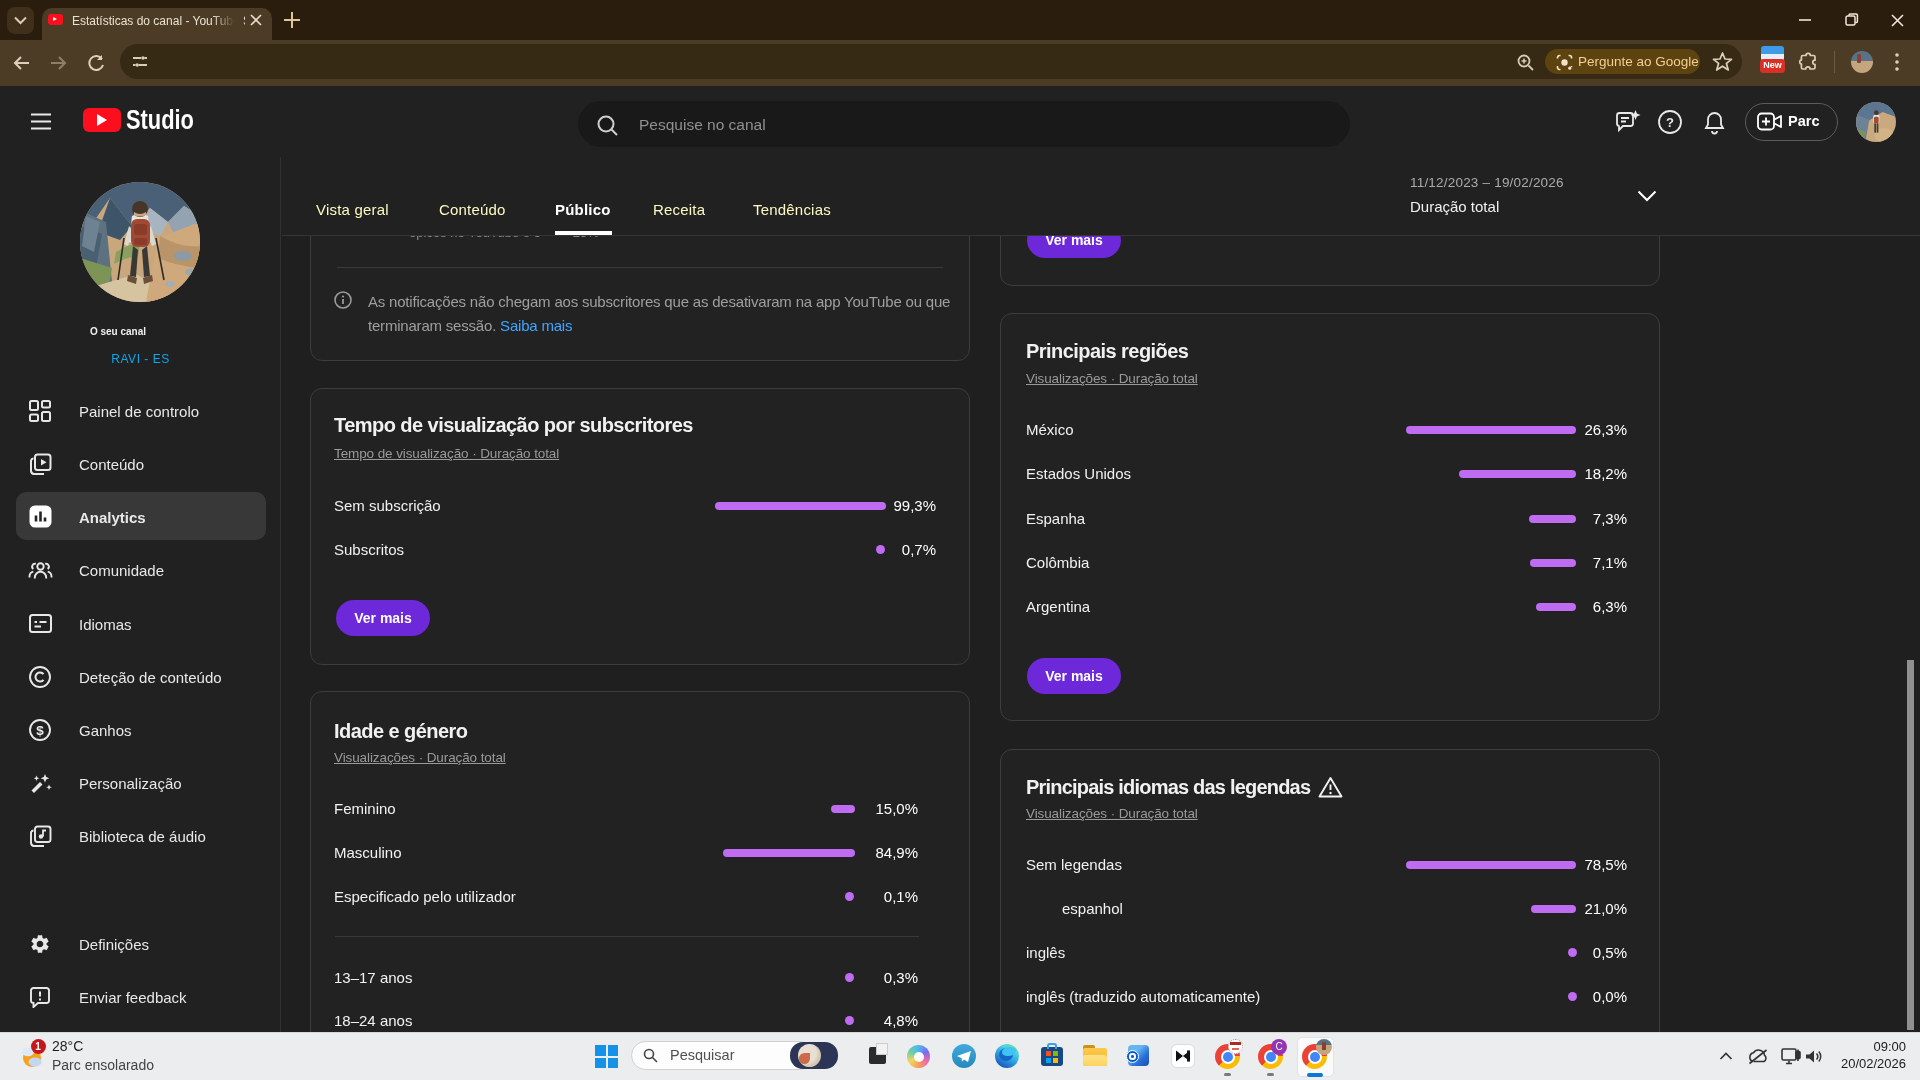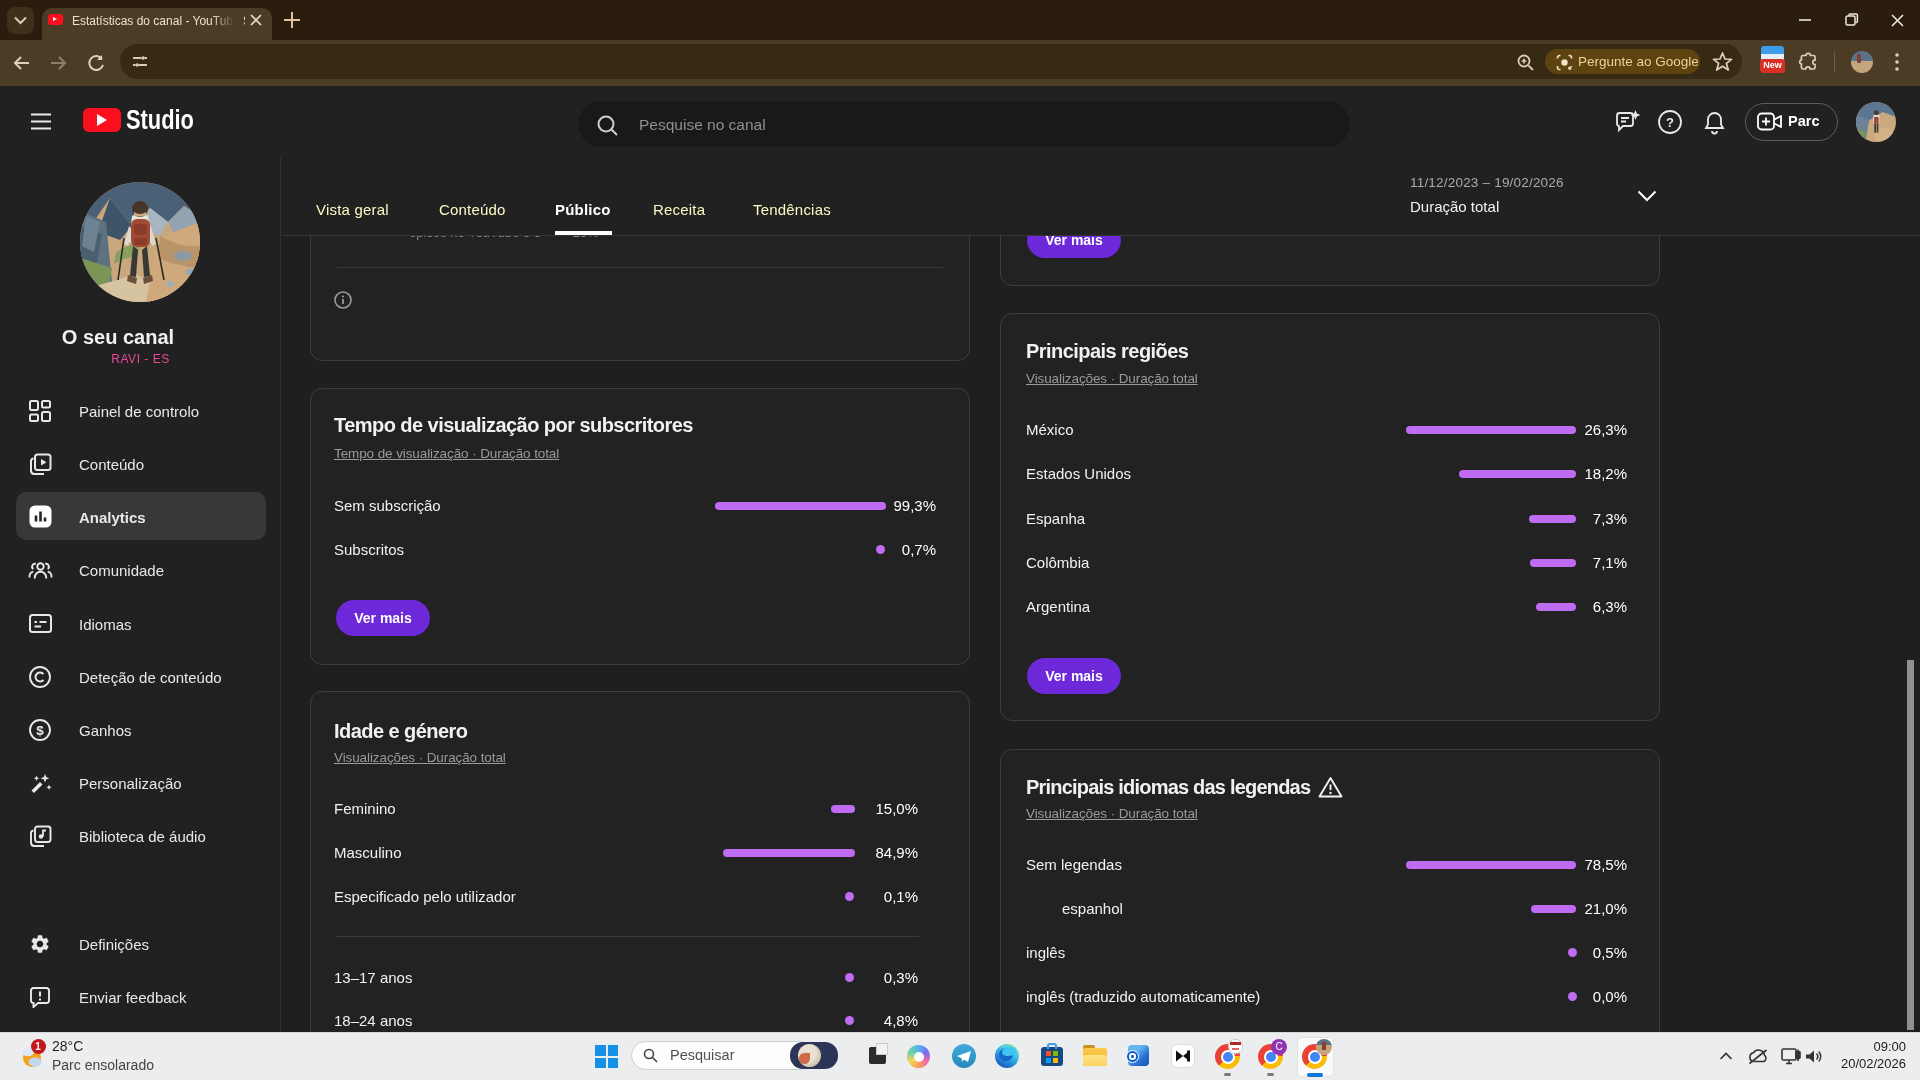--- a/index.html
+++ b/index.html
@@ -24,22 +24,22 @@
 #topbar{left:0;top:86px;width:1920px;height:71px;background:#212121;}
 #ytlogo{left:83px;top:108px;width:38px;height:24px;background:#fb0f1e;border-radius:6px;}
 #ytlogo:after{content:"";position:absolute;left:14px;top:6px;border-left:10px solid #fff;border-top:6px solid transparent;border-bottom:6px solid transparent;}
 #studiotxt{left:126px;top:104px;font-size:28px;font-weight:700;color:#fff;transform:scaleX(.78);transform-origin:0 0;letter-spacing:0px;}
 #sbox{left:578px;top:101px;width:772px;height:46px;border-radius:23px;background:#191919;}
 #sph{left:639px;top:116px;font-size:15.5px;color:#909090;}
 #criar{left:1745px;top:103px;width:93px;height:38px;border-radius:19px;border:1px solid #5c5c5c;}
 #criar span{position:absolute;left:42px;top:9px;font-size:14.5px;font-weight:700;color:#fff;}
 
 #sidebar{left:0;top:157px;width:281px;height:875px;background:#212121;border-right:1px solid #323232;}
-#chname{left:0;top:326px;width:236px;text-align:center;font-size:20px;font-weight:700;color:#f1f1f1;}
-#chsub{left:0;top:352px;width:281px;text-align:center;font-size:12px;color:#ec4899;letter-spacing:.5px;}
+#chname{left:0;top:326px;width:236px;text-align:center;font-size:10px;font-weight:700;color:#f1f1f1;}
+#chsub{left:0;top:352px;width:281px;text-align:center;font-size:12px;color:#0ea5e9;letter-spacing:.5px;}
 .navlbl{position:absolute;left:79px;top:14px;font-size:15px;color:#e8e8e8;}
 #navactive{left:16px;top:492px;width:250px;height:48px;border-radius:10px;background:#383838;}
 
 #content{left:282px;top:157px;width:1638px;height:875px;background:#1f1f1f;}
 .card{position:absolute;background:#222222;border:1px solid #3d3d3d;border-radius:12px;}
 .ctitle{position:absolute;font-size:20px;font-weight:700;color:#f1f1f1;letter-spacing:-0.55px;}
 .csub{position:absolute;font-size:13.5px;color:#9a9a9a;letter-spacing:-0.1px;text-decoration:underline;}
 .rlabel{position:absolute;font-size:15px;color:#f1f1f1;}
 .pct{position:absolute;width:110px;text-align:right;font-size:15px;color:#fff;}
 .bar{position:absolute;height:8px;border-radius:4px;background:#bf6bf2;}
@@ -325,20 +325,21 @@
 <div class="abs" id="content"></div>
 
 <div class="card" style="left:310px;top:120px;width:660px;height:241px;"></div>
 <div class="abs" style="left:409px;top:225px;font-size:13px;color:#8a8a8a;">ópicos no YouTube é o<span style="margin-left:32px;">25%</span></div>
 <div class="cdiv" style="left:337px;top:267px;width:606px;"></div>
 <svg class="abs" style="left:334px;top:291px" width="18" height="18">
       <circle cx="9" cy="9" r="8" stroke="#9a9a9a" stroke-width="1.6" fill="none"></circle>
       <path d="M9 8 V13" stroke="#9a9a9a" stroke-width="1.8"></path>
       <circle cx="9" cy="5.5" r="1.1" fill="#9a9a9a"></circle>
     </svg>
+<div class="abs" style="left:368px;top:290px;width:620px;font-size:15px;color:#9f9f9f;line-height:23.5px;letter-spacing:-0.2px;">As notificações não chegam aos subscritores que as desativaram na app YouTube ou que<br>terminaram sessão. <span style="color:#3ea6ff">Saiba mais</span></div>
 
 <div class="card" style="left:310px;top:388px;width:660px;height:277px;"></div>
 <div class="ctitle" style="left:334px;top:414px;">Tempo de visualização por subscritores</div>
 <div class="csub" style="left:334px;top:446px;">Tempo de visualização · Duração total</div>
 <div class="rlabel" style="left:334px;top:497px;">Sem subscrição</div>
 <div class="bar" style="left:715px;top:502px;width:171px;"></div>
 <div class="pct" style="left:826px;top:497px;">99,3%</div>
 <div class="rlabel" style="left:334px;top:541px;">Subscritos</div>
 <div class="dot" style="left:876px;top:545px;"></div>
 <div class="pct" style="left:826px;top:541px;">0,7%</div>

